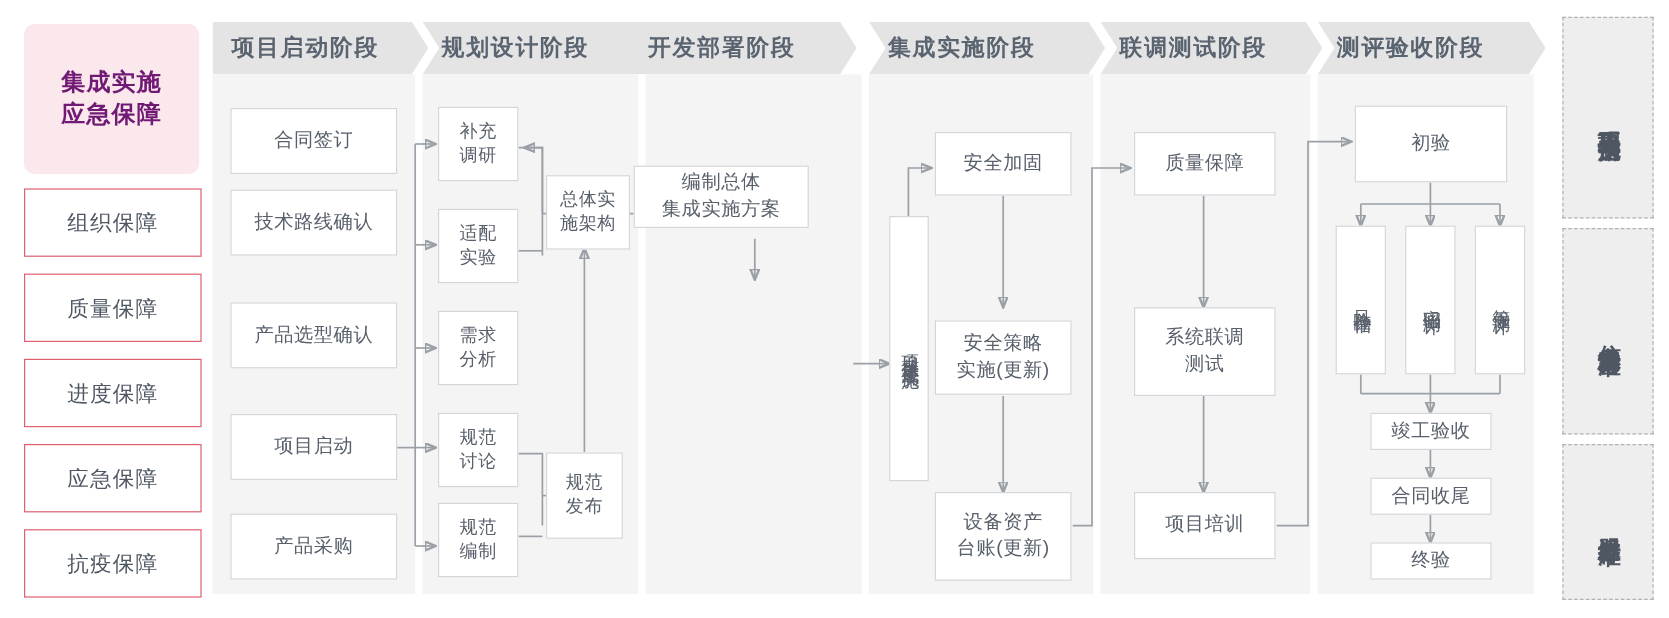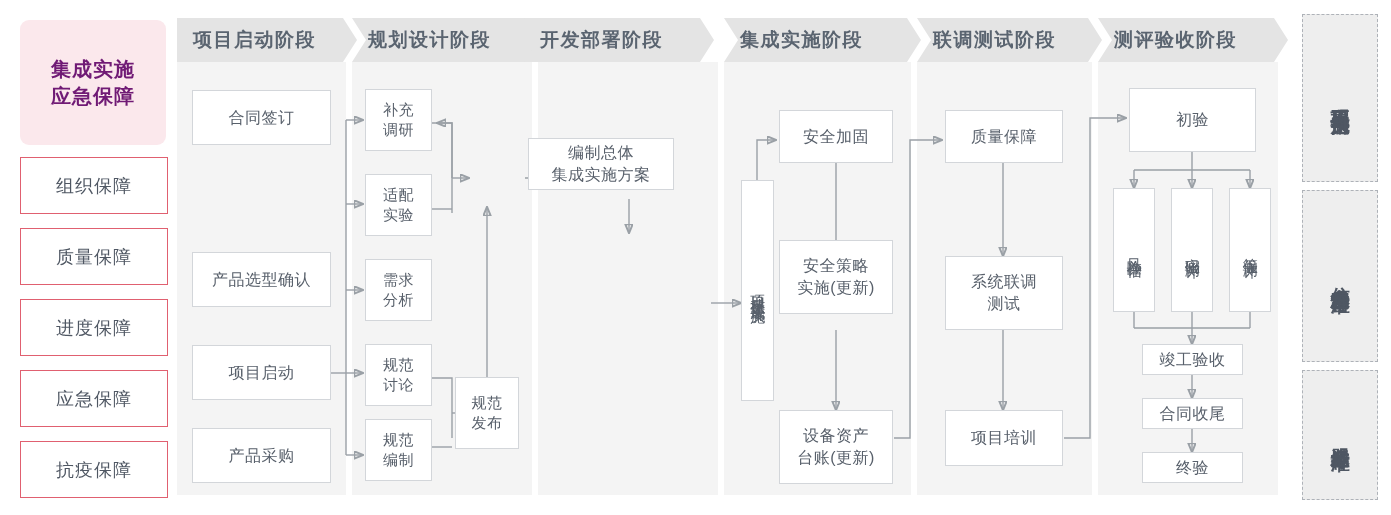--- a/index.html
+++ b/index.html
@@ -134,36 +134,38 @@
     <path d="M1250,312 V328"></path>
     <path d="M1134,328 H1250"></path>
     <path d="M1192,312 V344" marker-end="url(#ah)"></path>
 
     <path d="M1192,375 V398" marker-end="url(#ah)"></path>
 
     <path d="M1192,429 V452" marker-end="url(#ah)"></path>
   </svg>
 
   <div class="node" style="left:192px;top:90px;width:139px;height:55px">合同签订</div>
+  <div class="node" style="left:192px;top:158px;width:139px;height:55px">技术路线确认</div>
   <div class="node" style="left:192px;top:252px;width:139px;height:55px">产品选型确认</div>
   <div class="node" style="left:192px;top:345px;width:139px;height:55px">项目启动</div>
   <div class="node" style="left:192px;top:428px;width:139px;height:55px">产品采购</div>
 
   <div class="node small" style="left:365px;top:89px;width:67px;height:62px">补充<br>调研</div>
   <div class="node small" style="left:365px;top:174px;width:67px;height:62px">适配<br>实验</div>
   <div class="node small" style="left:365px;top:259px;width:67px;height:62px">需求<br>分析</div>
   <div class="node small" style="left:365px;top:344px;width:67px;height:62px">规范<br>讨论</div>
   <div class="node small" style="left:365px;top:419px;width:67px;height:62px">规范<br>编制</div>
+  <div class="node small" style="left:455px;top:146px;width:70px;height:62px">总体实<br>施架构</div>
   <div class="node small" style="left:455px;top:377px;width:64px;height:72px">规范<br>发布</div>
 
   <div class="node" style="left:528px;top:138px;width:146px;height:52px">编制总体<br>集成实施方案</div>
 
   <div class="node small vtext" style="left:741px;top:180px;width:33px;height:221px">项目整体集成实施</div>
   <div class="node" style="left:779px;top:110px;width:114px;height:53px">安全加固</div>
-  <div class="node" style="left:779px;top:240px;width:114px;height:74px">安全策略<br>实施(更新)</div>
+  <div class="node" style="left:779px;top:267px;width:114px;height:62px">安全策略<br>实施(更新)</div>
   <div class="node" style="left:779px;top:410px;width:114px;height:74px">设备资产<br>台账(更新)</div>
 
   <div class="node" style="left:945px;top:110px;width:118px;height:53px">质量保障</div>
   <div class="node" style="left:945px;top:256px;width:118px;height:74px">系统联调<br>测试</div>
   <div class="node" style="left:945px;top:410px;width:118px;height:56px">项目培训</div>
 
   <div class="node" style="left:1129px;top:88px;width:127px;height:64px">初验</div>
   <div class="node small vtext" style="left:1113px;top:188px;width:42px;height:124px">风险评估</div>
   <div class="node small vtext" style="left:1171px;top:188px;width:42px;height:124px">密码测评</div>
   <div class="node small vtext" style="left:1229px;top:188px;width:42px;height:124px">等保测评</div>

